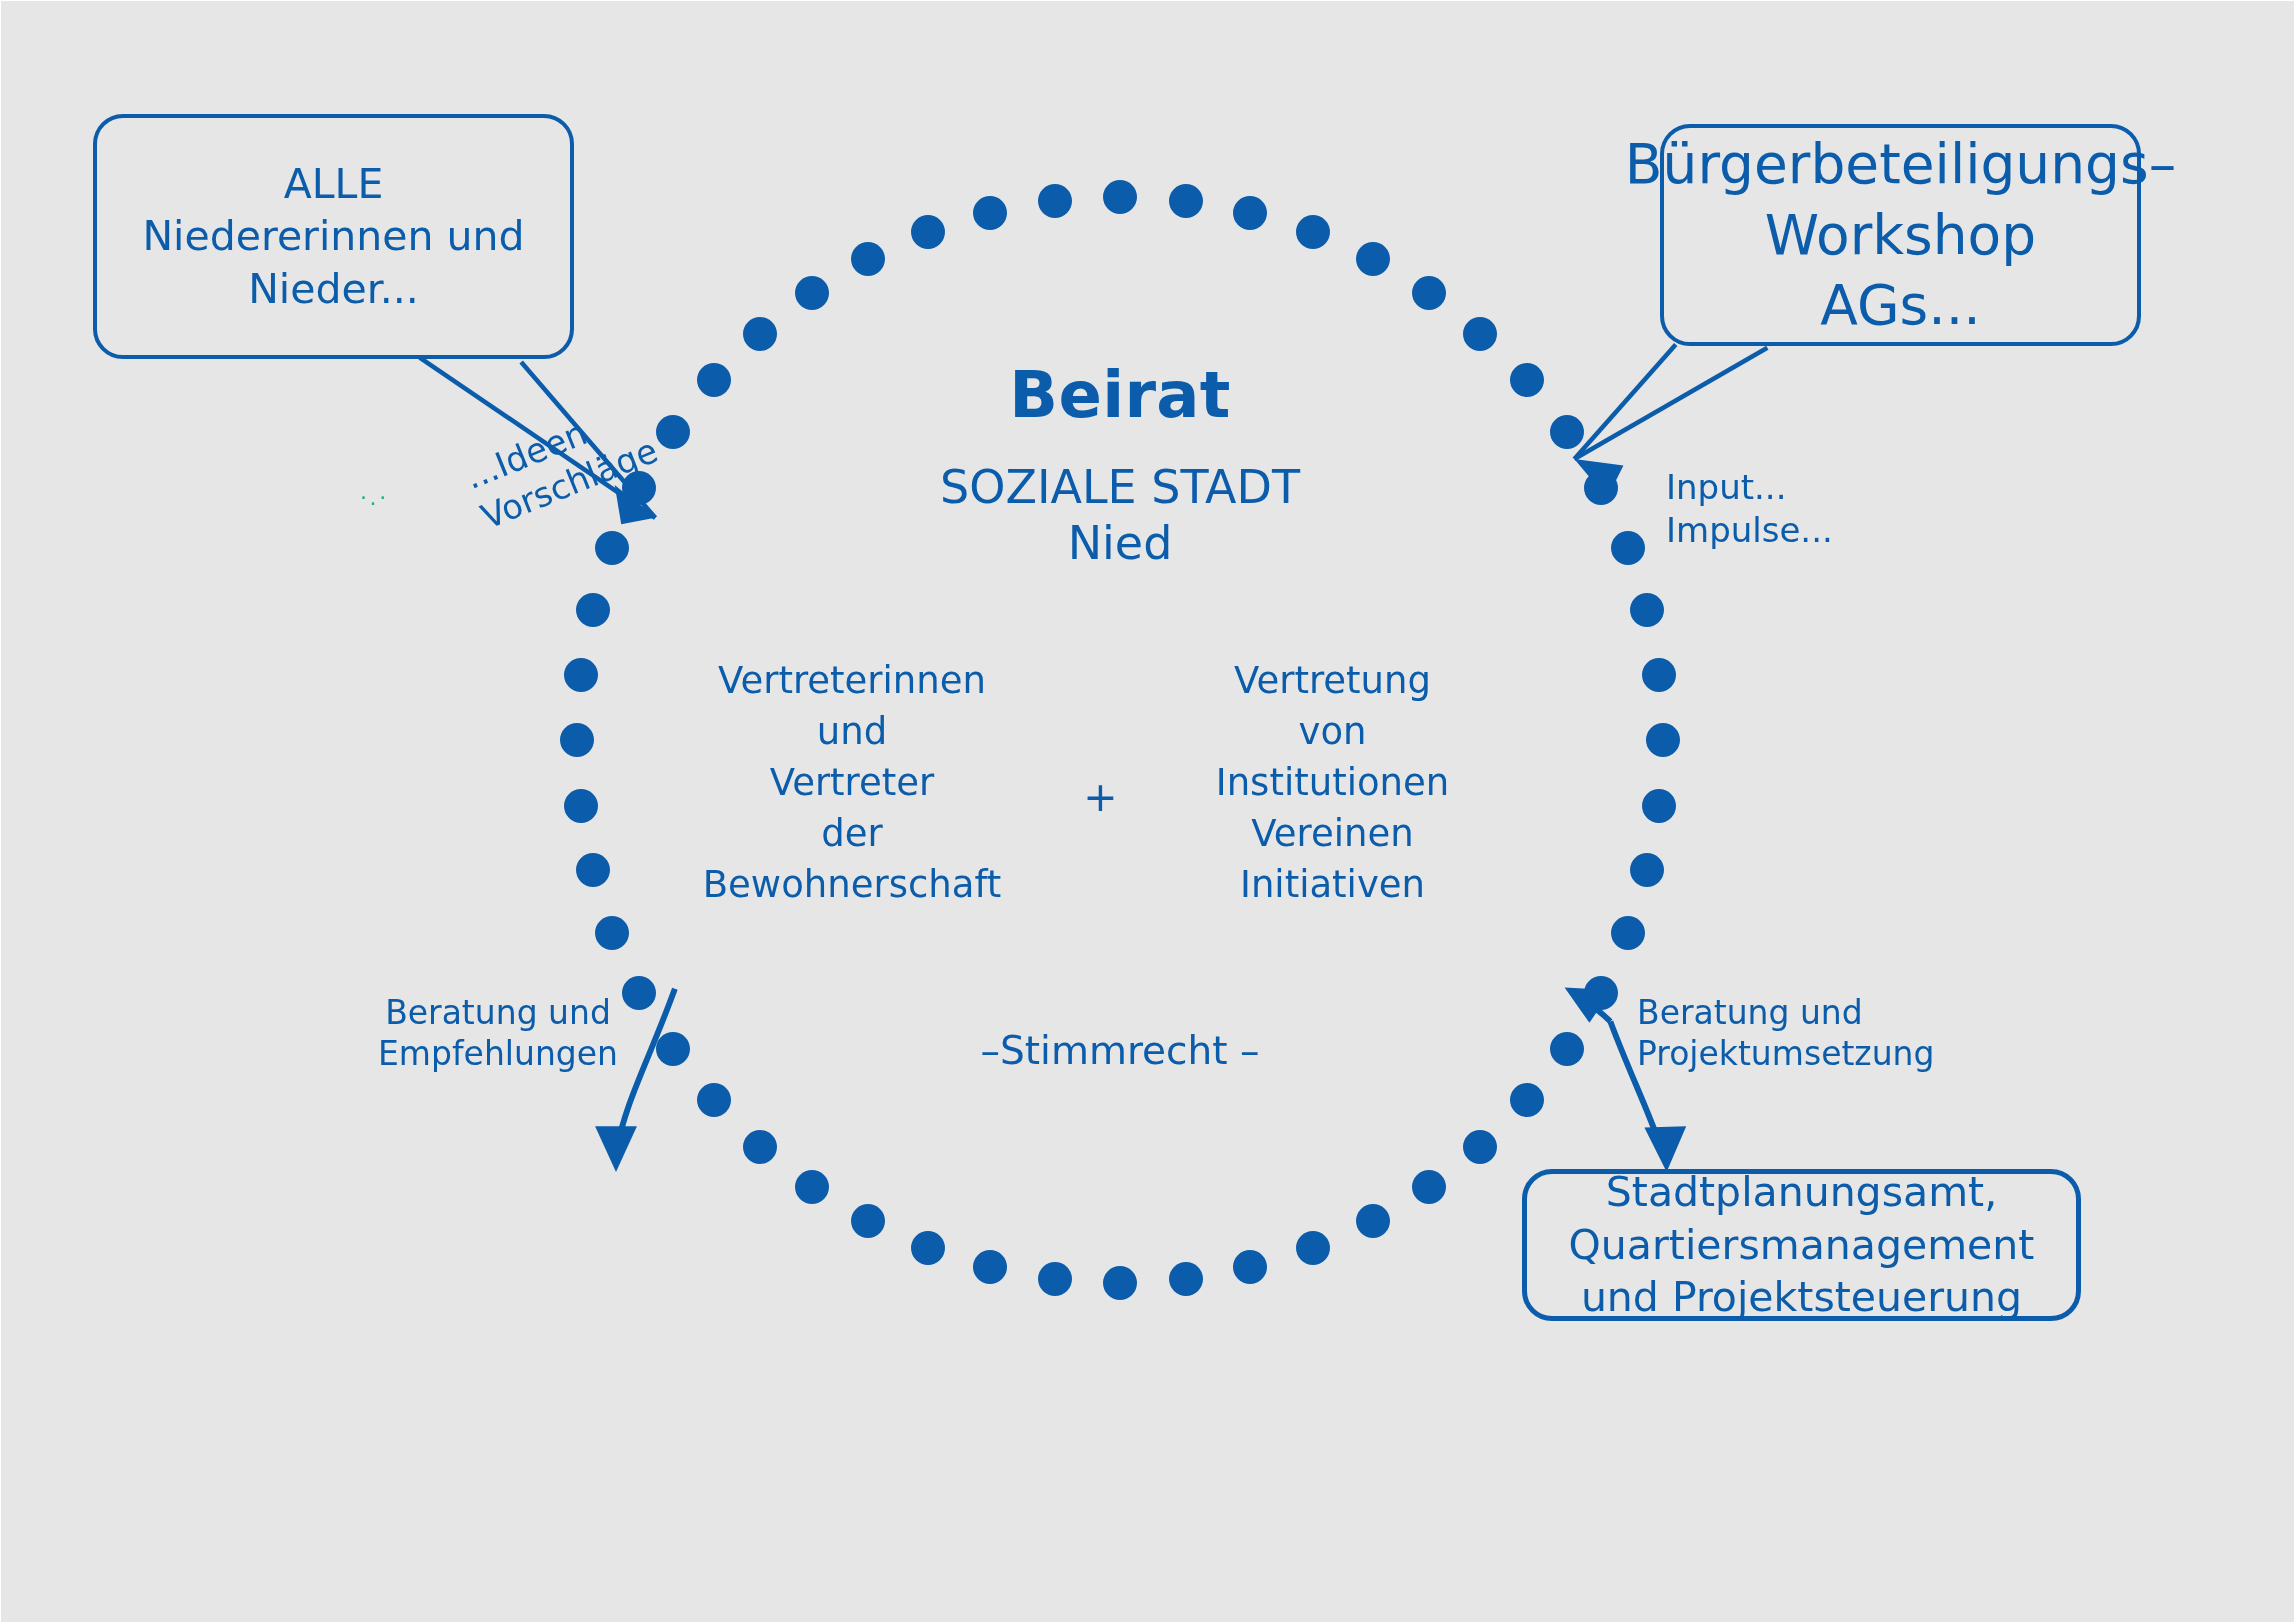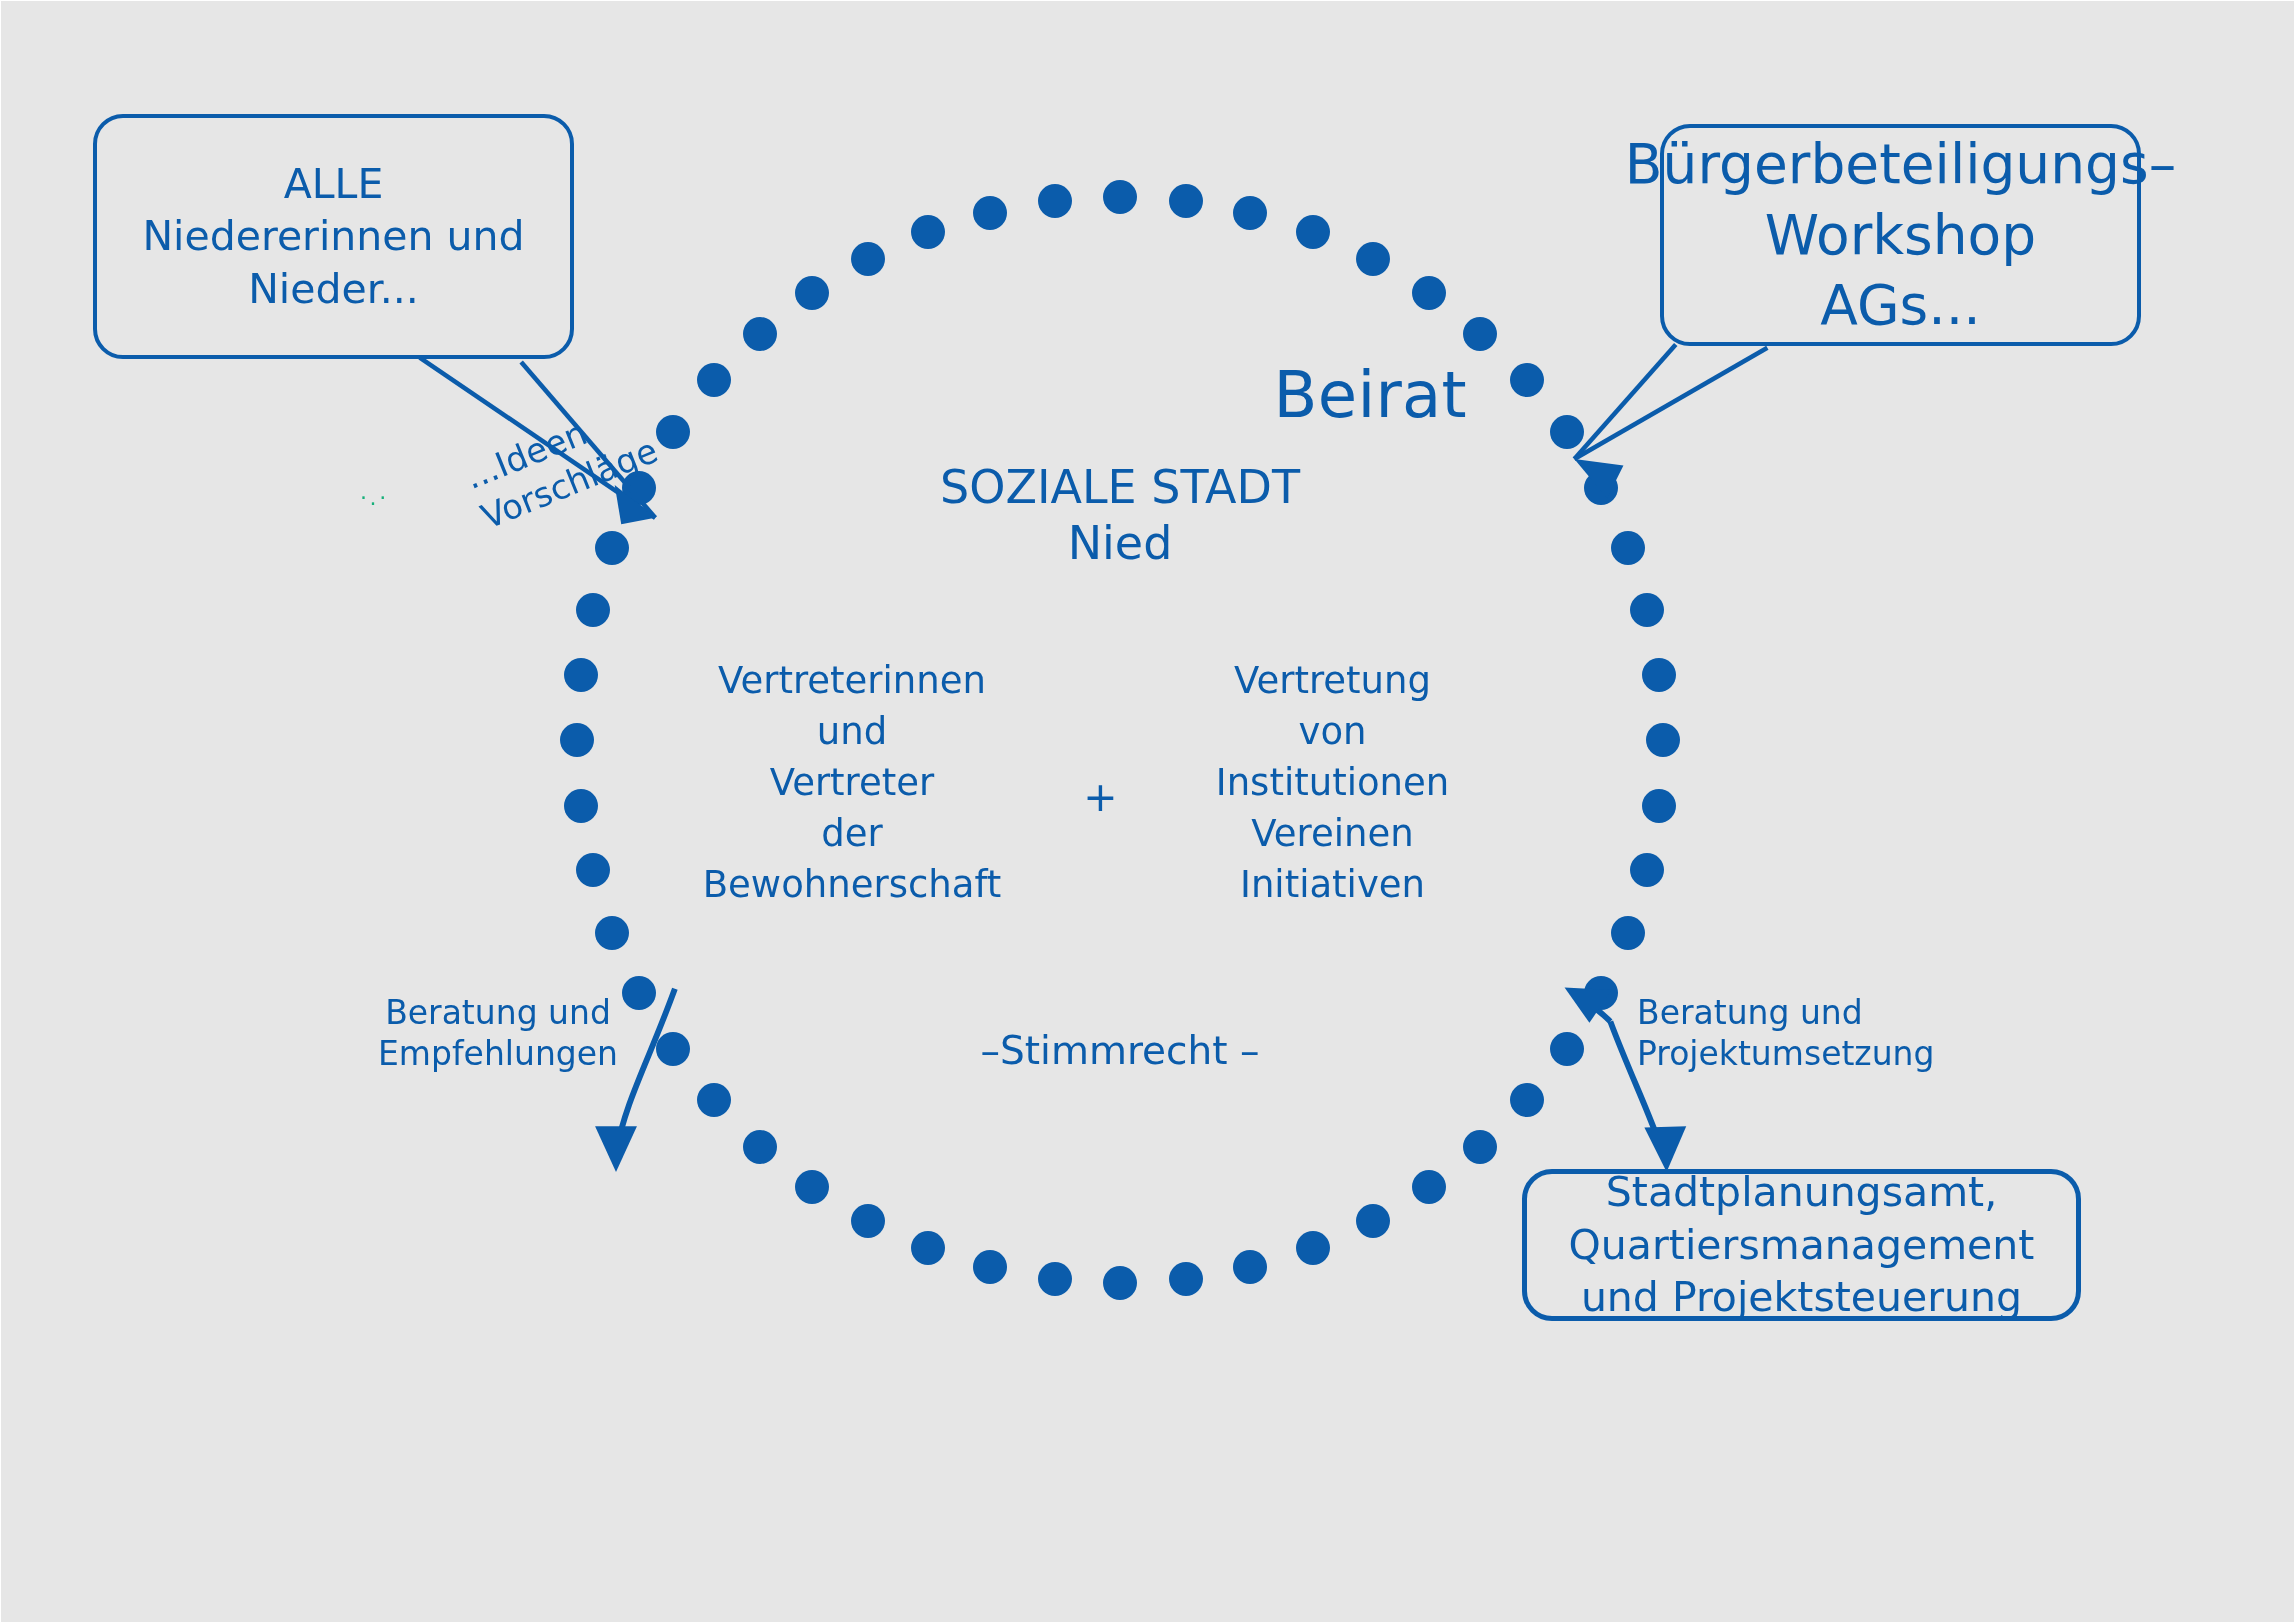--- a/index.html
+++ b/index.html
@@ -34,21 +34,21 @@
   
   .ctext{
     position:absolute;
     text-align:center;
     color:#0b5cab;
     line-height:1.18;
     white-space:pre-line;
   }
   #beirat-title{
     left:772px;top:357px;width:694px;
-    font-size:64px;font-weight:normal;letter-spacing:0.3px;text-align:right;
+    font-size:64px;font-weight:bold;letter-spacing:0.3px;
   }
   #beirat-sub{
     left:772px;top:458px;width:694px;
     font-size:46px;font-weight:400;line-height:1.22;
   }
   #col-left{
     left:681px;top:654px;width:340px;
     font-size:37px;line-height:1.38;
   }
   #col-plus{
@@ -242,19 +242,21 @@
   <div class="bubble" id="bubble-buerger">Bürgerbeteiligungs–
 Workshop
 AGs...</div>
   <div class="bubble bubble-rounded" id="bubble-stadtplanung">Stadtplanungsamt,
 Quartiersmanagement
 und Projektsteuerung</div>
 
   <div class="edgelabel" id="lbl-ideen">...Ideen
 Vorschläge</div>
   <div id="artifact-dots">·.·</div>
+  <div class="edgelabel" id="lbl-input">Input...
+Impulse...</div>
   <div class="edgelabel" id="lbl-beratung-left">Beratung und
 Empfehlungen</div>
   <div class="edgelabel" id="lbl-beratung-right">Beratung und
 Projektumsetzung</div>
 
 </div>
 
 
 </body></html>

